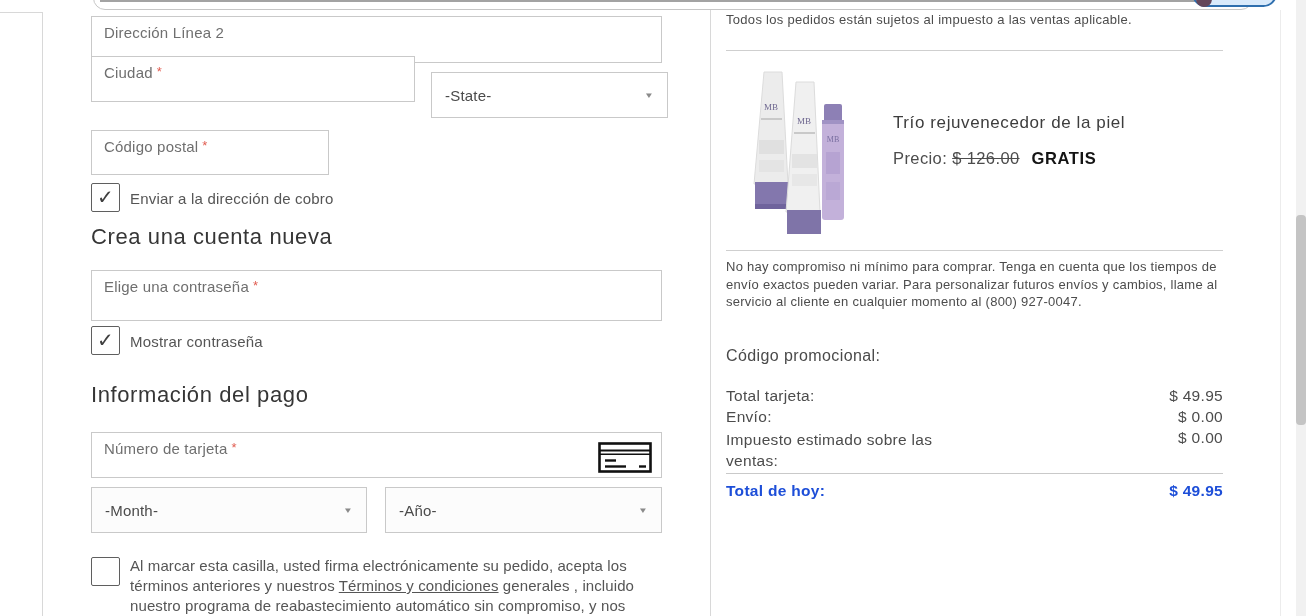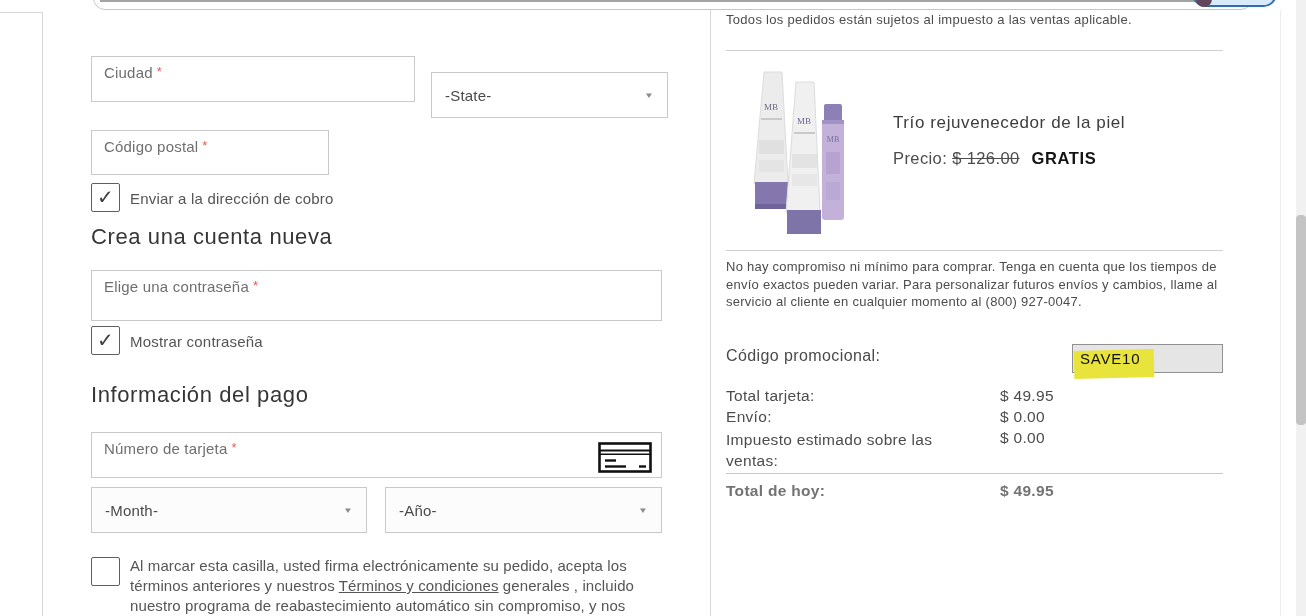--- a/index.html
+++ b/index.html
@@ -48,38 +48,41 @@
   .price-free { font-weight:bold; color:#141414; letter-spacing:.6px; }
   .r-disclaimer { position:absolute; left:726px; top:258px; width:500px; font-size:13px;
     line-height:17.5px; color:#4c4c4c; letter-spacing:.25px; }
   .promo-label { position:absolute; left:726px; top:347px; font-size:16px; color:#4a4a4a; letter-spacing:.4px; }
   .promo-input { position:absolute; left:1072px; top:344px; width:151px; height:29px;
     background:#e5e5e5; border:1px solid #919191; overflow:visible; }
   .promo-hl { position:absolute; left:1px; top:5px; width:80px; height:28px;
     background:#e9e43b; transform:rotate(-1.5deg); }
   .promo-val { position:absolute; left:7px; top:5px; font-size:15px; color:#101010; letter-spacing:.8px; }
   .tot-label { position:absolute; left:726px; font-size:15.5px; color:#4c4c4c; letter-spacing:.3px; }
-  .tot-value { position:absolute; left:1000px; width:223px; 
+  .tot-value { position:absolute; left:1000px; width:223px; text-align:right;
     font-size:15.5px; color:#4c4c4c; letter-spacing:.3px; }
-  .grand { font-weight:bold; color:#737373; }
+  .grand { font-weight:bold; color:#1d4ed8; }
 </style>
 </head>
 <body>
 
 <div id="page">
 
   <div class="banner">
     <div class="banner-strip"></div>
   </div>
   <div class="chat-pill">
     <div class="chat-dot"></div>
   </div>
   <div class="hline" style="left:0; top:12px; width:42px;"></div>
   <div class="vline" style="left:42px; top:12px; height:604px;"></div>
 
+  <div class="field" style="left:91px; top:16px; width:571px; height:47px;">
+    <span class="ph">Dirección Línea 2</span>
+  </div>
 
   <div class="field" style="left:91px; top:56px; width:324px; height:46px;">
     <span class="ph"><span>Ciudad</span><span class="req">*</span></span>
   </div>
 
   <div class="select" style="left:431px; top:72px; width:237px; height:46px; background:#fff;">
     <span class="val">-State-</span>
     <span class="caret">▼</span>
   </div>
 
@@ -160,24 +163,20 @@
     <rect x="82" y="120" width="14" height="18" fill="#baa8d5"></rect>
   </svg>
 
   <div class="prod-title">Trío rejuvenecedor de la piel</div>
   <div class="price-line"><span>Precio:</span>&nbsp;<span class="price-strike">$ 126.00</span><span class="price-free">GRATIS</span></div>
 
   <div class="r-hr" style="top:250px;"></div>
   <div class="r-disclaimer">No hay compromiso ni mínimo para comprar. Tenga en cuenta que los tiempos de envío exactos pueden variar. Para personalizar futuros envíos y cambios, llame al servicio al cliente en cualquier momento al (800) 927-0047.</div>
 
   <div class="promo-label">Código promocional:</div>
-  <div class="promo-input">
-    <span class="promo-hl"></span>
-    <span class="promo-val">SAVE10</span>
-  </div>
 
   <div class="tot-label" style="top:387px;">Total tarjeta:</div>
   <div class="tot-value" style="top:387px;">$ 49.95</div>
 
   <div class="tot-label" style="top:408px;">Envío:</div>
   <div class="tot-value" style="top:408px;">$ 0.00</div>
 
   <div class="tot-label" style="top:429px; width:240px; line-height:21px;">Impuesto estimado sobre las ventas:</div>
   <div class="tot-value" style="top:429px;">$ 0.00</div>
 

